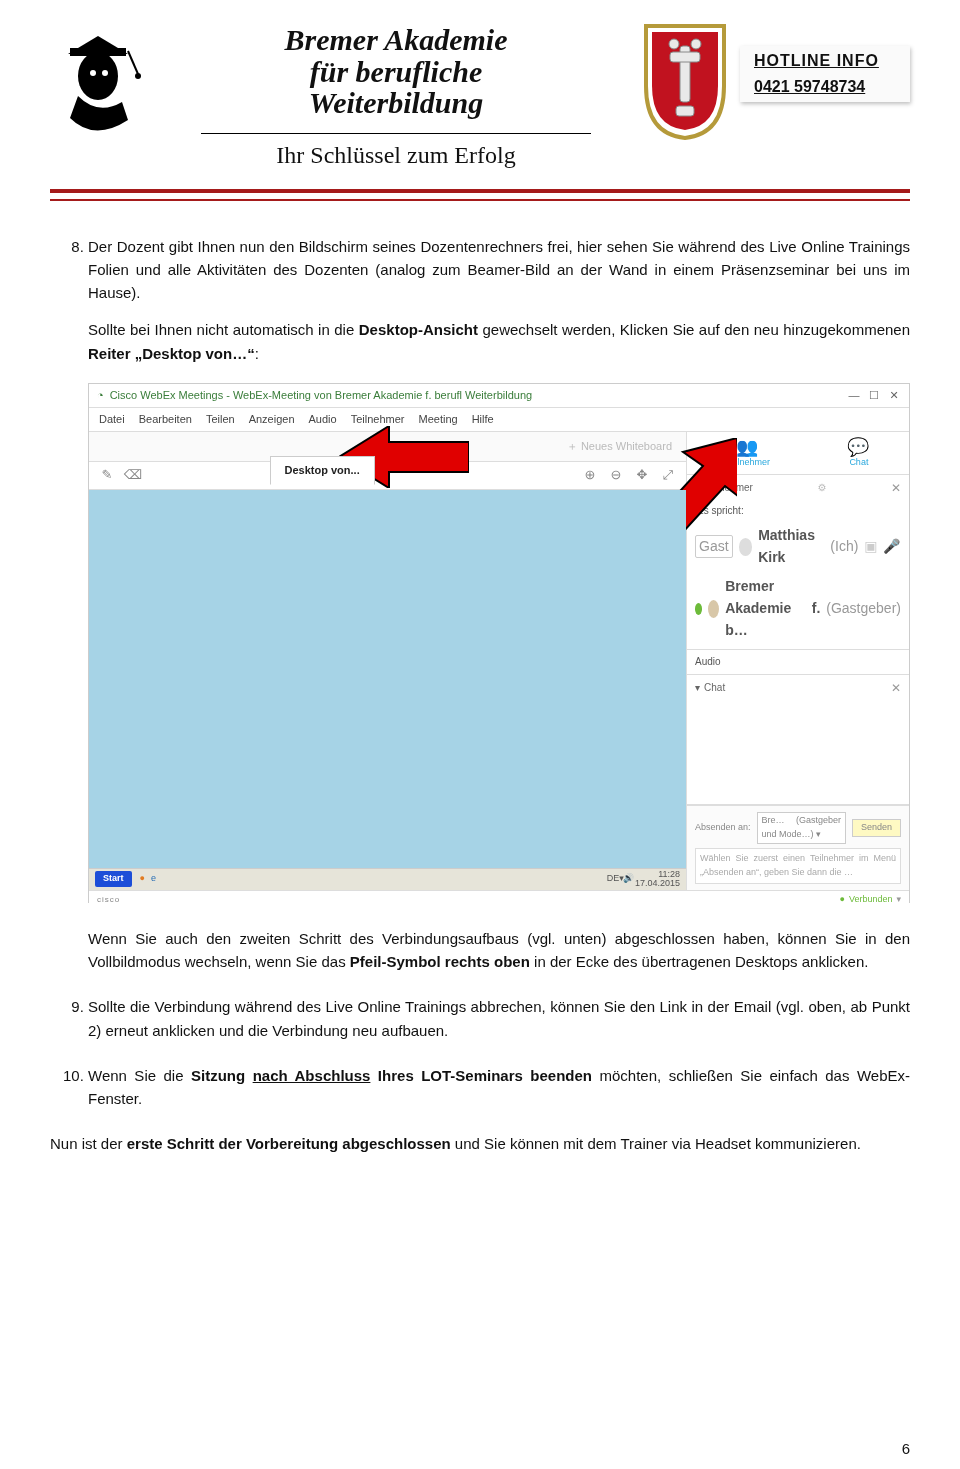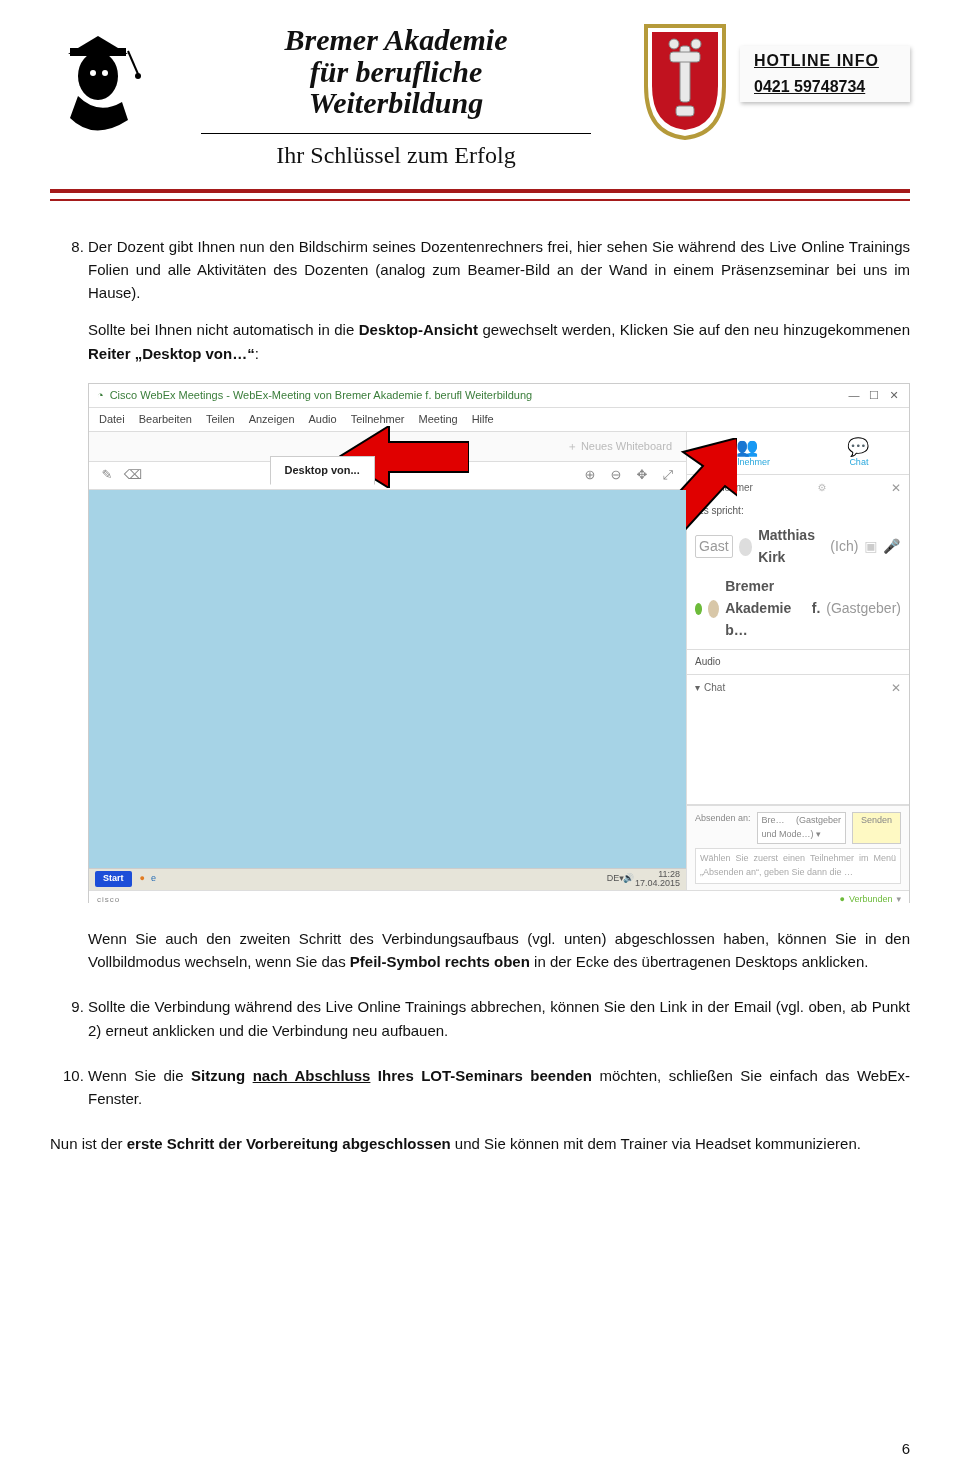--- a/index.html
+++ b/index.html
@@ -213,21 +213,21 @@
   .avatar-sm { width:18px; height:18px; border-radius:50%; background:#ddd; display:inline-block; }
   .badge-host { width:12px; height:12px; border-radius:50%; background:#6dbb3a; display:inline-block; }
   .chat-compose {
     margin-top:auto;
     padding: 6px 8px;
     font-size:9px;
     color:#888;
     border-top:1px solid var(--panel-border);
     background:#fbfbfb;
   }
-  .chat-compose .row { display:flex; gap:6px; margin-bottom:4px;}
+  .chat-compose .row { display:flex; gap:6px; align-items:center; margin-bottom:4px;}
   .chat-compose .sendbtn {
     margin-left:auto; border:1px solid #ccc; padding:1px 8px; background:#fef9c3;
   }
   .statusbar {
     display:flex; align-items:center;
     height: 20px;
     border-top:1px solid var(--panel-border);
     font-size:9px; color:#888;
     padding: 0 8px;
     background:#fff;

